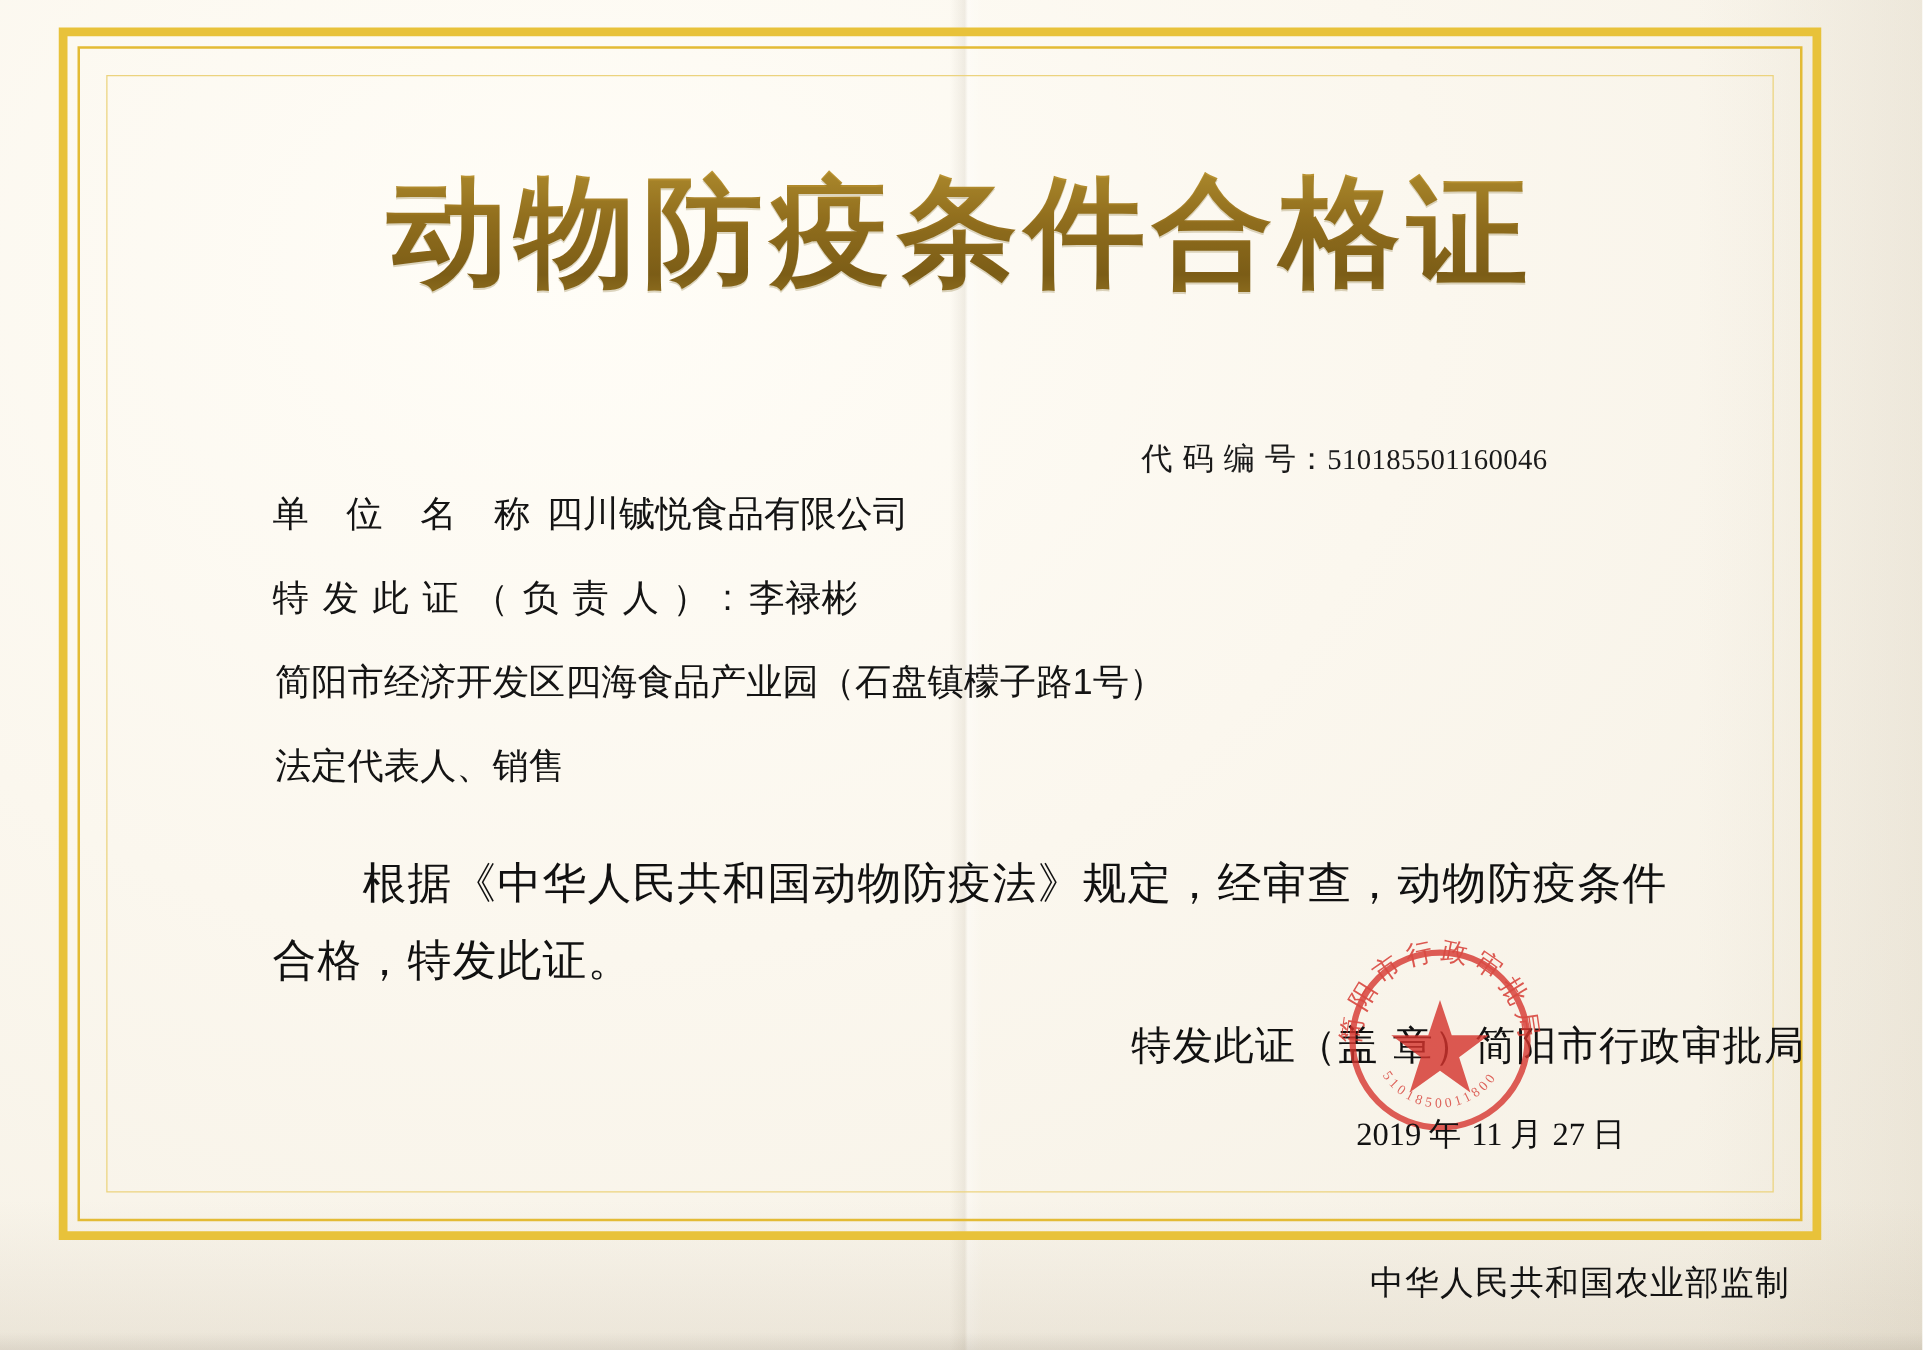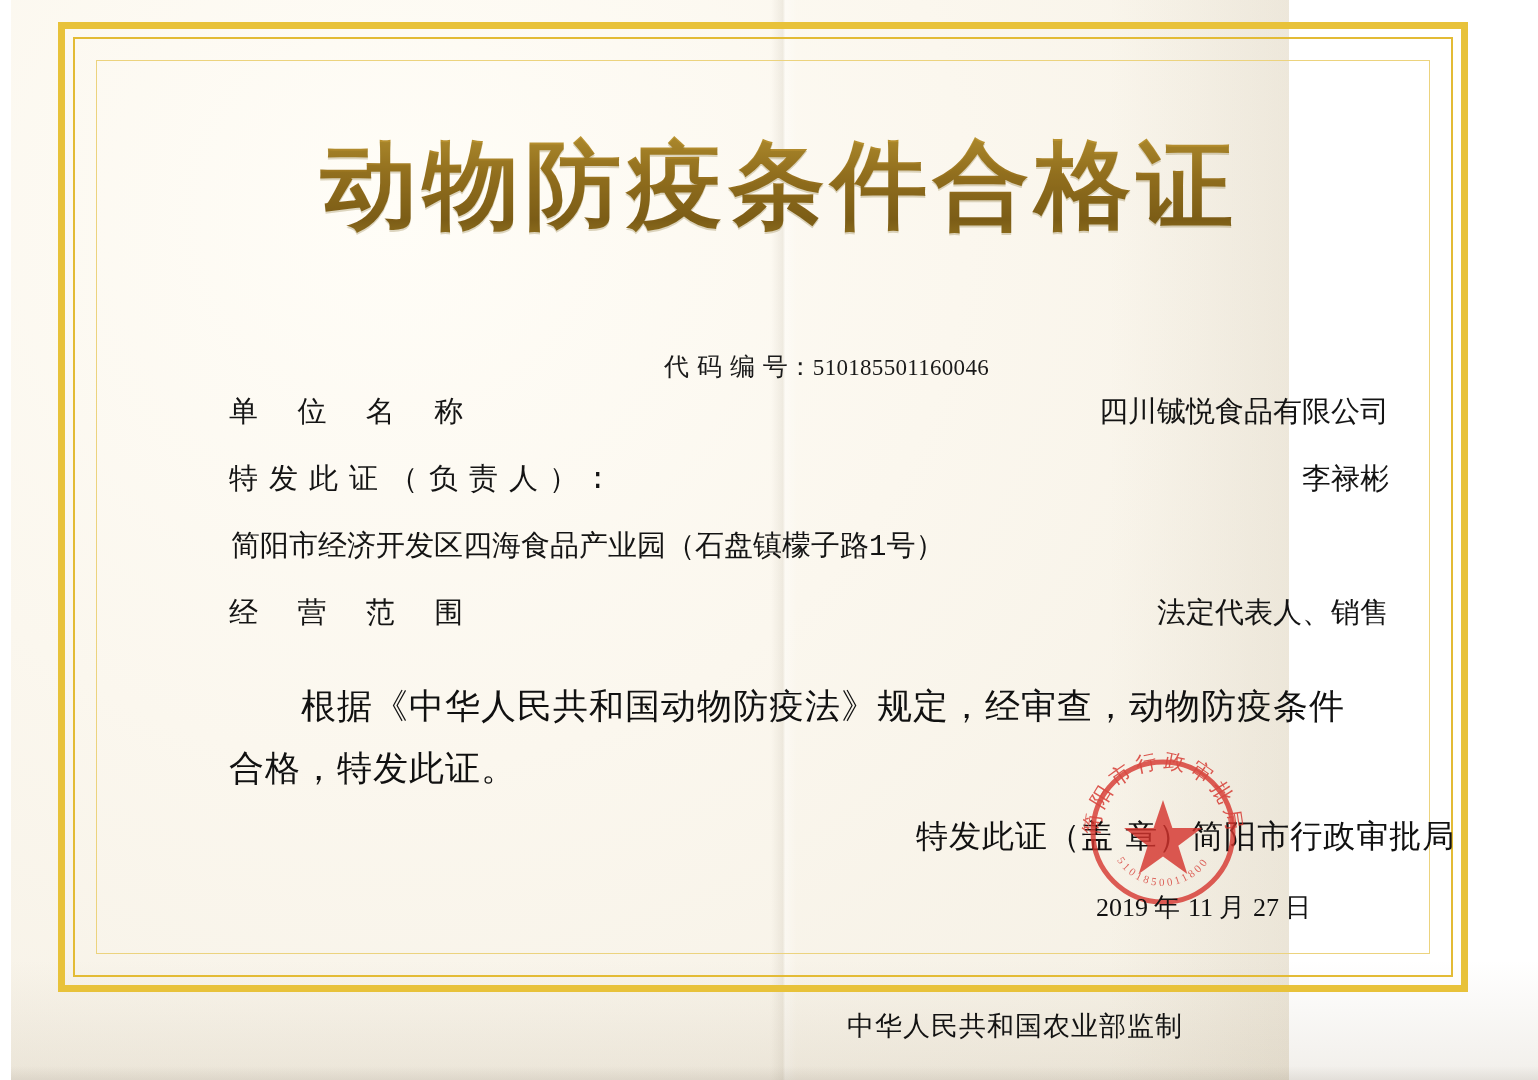--- a/index.html
+++ b/index.html
@@ -10,26 +10,25 @@
   body {
     width: 1538px;
     height: 1080px;
     overflow: hidden;
     font-family: "Liberation Serif", serif;
   }
 
   
   .certificate {
     position: relative;
-    width: 1278px;
+    width: 1538px;
     height: 1080px;
     background:
       radial-gradient(ellipse at 30% 20%, #fffdf7 0%, #fbf7ee 45%, #f4efe3 100%);
     box-sizing: border-box;
-    margin-left: 11px;
   }
   
   .paper-fold {
     position: absolute;
     left: 760px;
     top: 0;
     width: 26px;
     height: 1080px;
     background: linear-gradient(90deg, rgba(180,170,150,0.00) 0%, rgba(170,160,140,0.16) 45%, rgba(255,255,255,0.35) 55%, rgba(180,170,150,0.00) 100%);
     pointer-events: none;
@@ -145,24 +144,23 @@
   .fields {
     position: absolute;
     left: 218px;
     top: 392px;
     width: 1160px;
   }
   .field-row {
     display: flex;
     align-items: flex-end;
     margin-bottom: 27px;
-    font-family: Liberation Mono, monospace;
+    font-family: Liberation Sans, sans-serif;
     color: #141414;
     white-space: nowrap;
-    justify-content: space-between;
   }
   .field-label {
     font-size: 29px;
     letter-spacing: 1px;
   }
   .field-label.spaced {
     letter-spacing: 11px;
   }
   .field-value {
     font-size: 29px;
@@ -274,21 +272,20 @@
     <div class="field-row">
       <span class="field-label spaced">特发此证（负责人）:</span>
       <span class="field-value">李禄彬</span>
     </div>
 
     <div class="field-row">
       <span class="field-value">简阳市经济开发区四海食品产业园（石盘镇檬子路1号）</span>
     </div>
 
     <div class="field-row">
-      <span class="field-label spaced">经 营 范 围</span>
       <span class="field-value">法定代表人、销售</span>
     </div>
 
   </div>
 
   <div class="body-text">
     <span class="indent"></span><span>根据《中华人民共和国动物防疫法》规定，经审查，动物防疫条件合格，特发此证。</span>
   </div>
 
   <div class="issuer">

